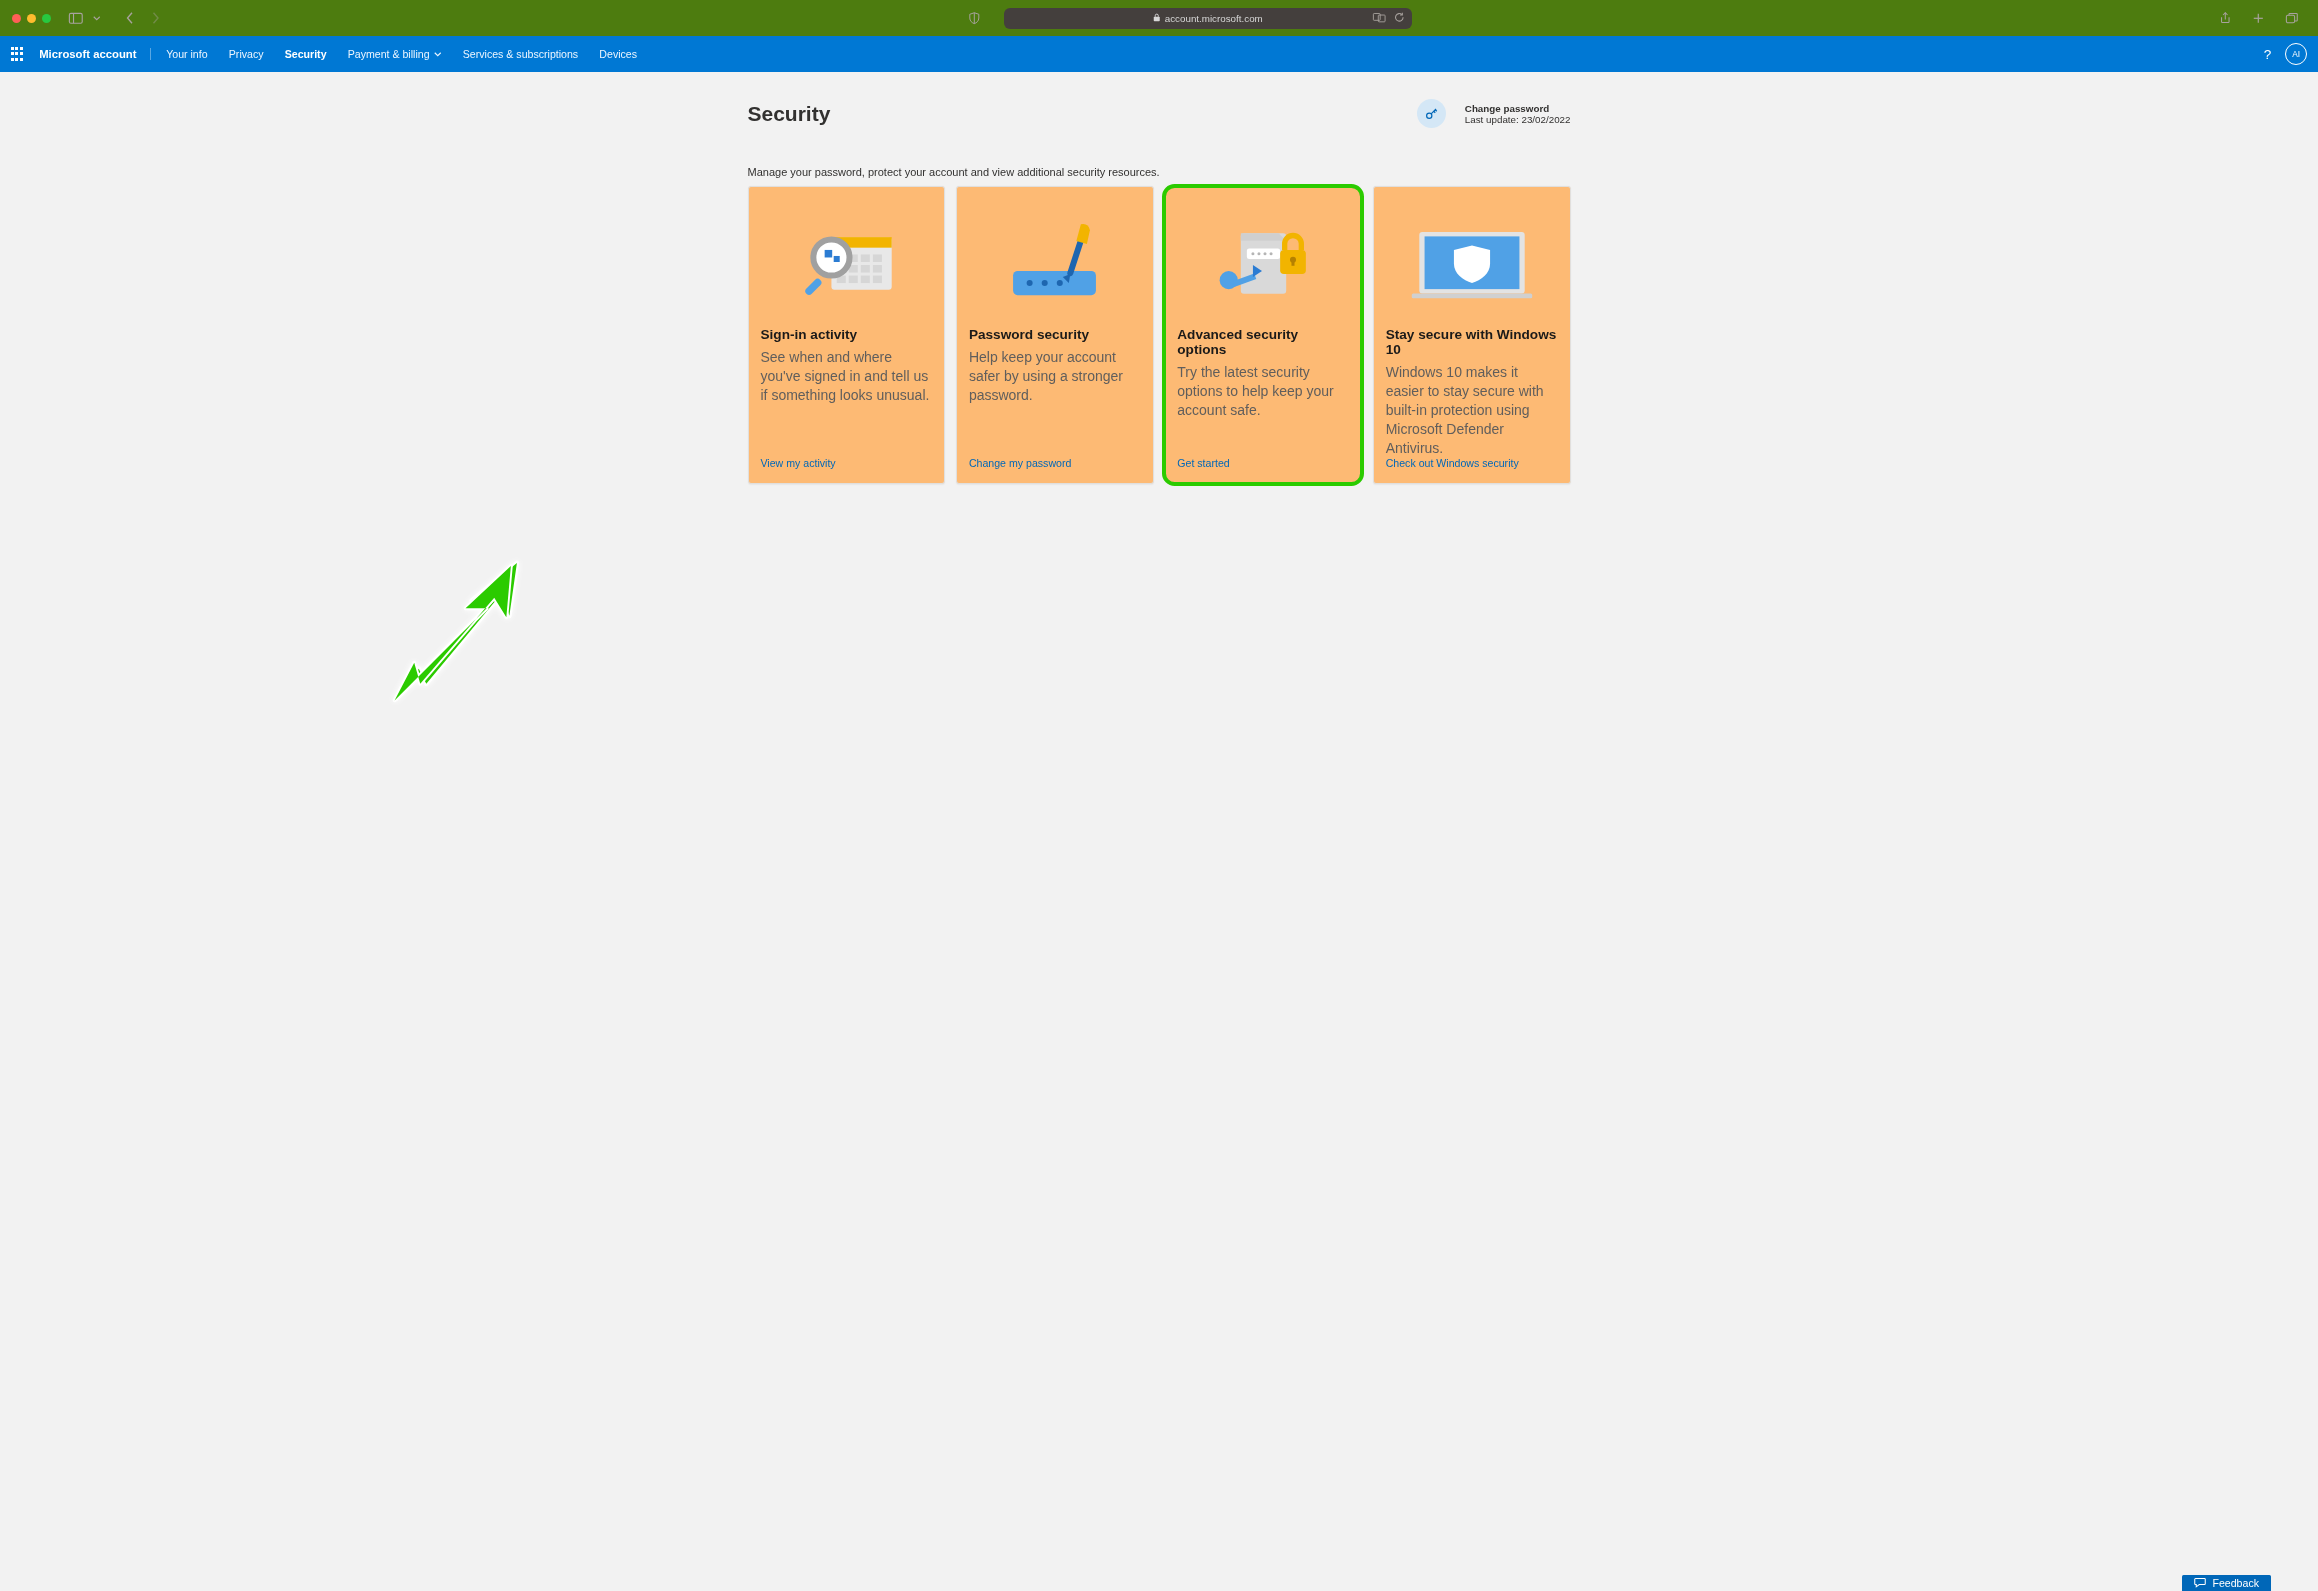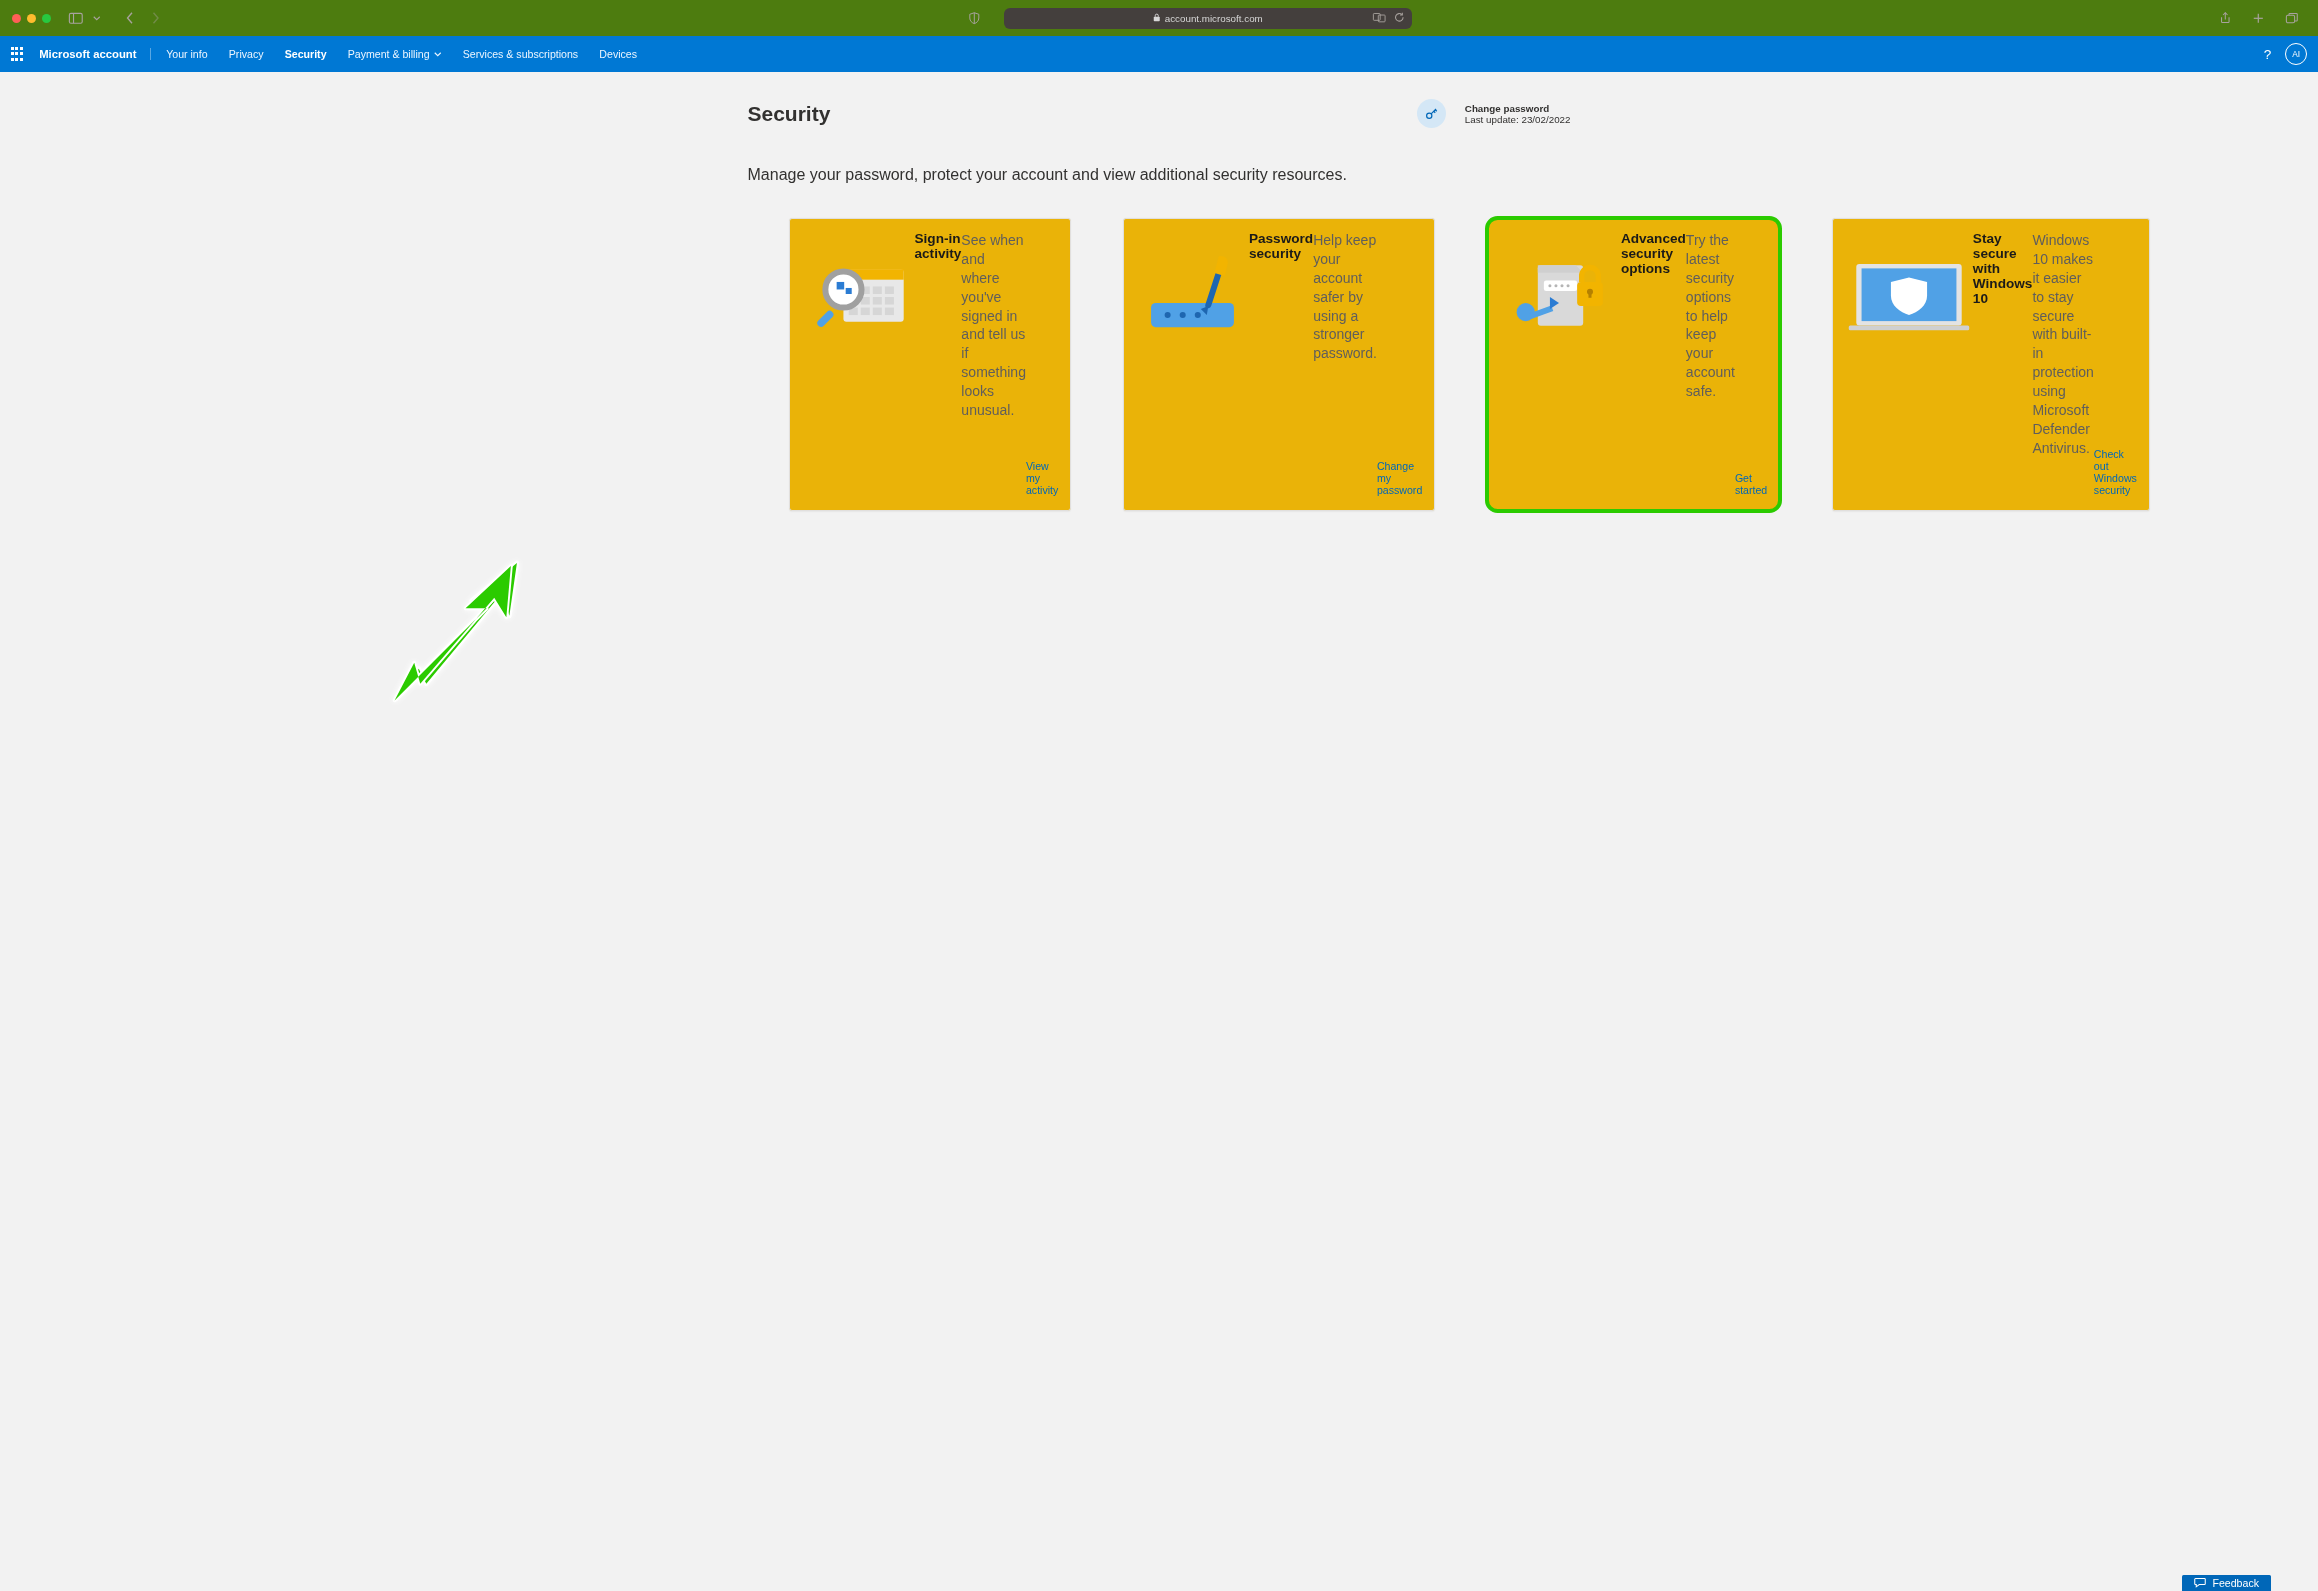--- a/index.html
+++ b/index.html
@@ -79,33 +79,32 @@
   .change-pw { display: flex; align-items: center; gap: 19px; }
   .cp-icon {
     width: 29px; height: 29px; border-radius: 50%;
     background: #d4e7f6; display:flex; align-items:center; justify-content:center;
     color: #0067b8;
   }
   .cp-text .cp-title { font-size: 9.8px; font-weight: 600; color: #323130; }
   .cp-text .cp-sub { font-size: 9.8px; color: #323130; }
 
   h2.section-title { font-size: 18px; font-weight: 600; color: #1b1a19; margin-bottom: 7.5px; }
-  p.section-sub { font-size: 16px; color: #323130; margin-bottom: 34px; }
+  p.section-sub { font-size: 11px; color: #323130; margin-bottom: 8px; }
 
   .cards { display: grid; grid-template-columns: repeat(4, 1fr); gap: 10.6px; }
   .card {
-    background: #eab308;
+    background: #fdba74;
     border: 0.8px solid #e1dfdd;
     border-radius: 3px;
     box-shadow: 0 0.8px 1.5px rgba(0,0,0,.05);
     padding: 12px 12px 13.6px;
-    display: flex; flex-direction: row;
+    display: flex; flex-direction: column;
     min-height: 293px;
     position: relative;
-    margin-left: 41px;
   }
   .card.highlighted {
     outline: 4.5px solid #2bcb00;
     outline-offset: -2.3px;
     border-radius: 10.6px;
   }
   .card-illus { height: 128px; display:flex; align-items:center; justify-content:center; }
   .card h3 { font-size: 13.6px; font-weight: 600; color: #1b1a19; margin-bottom: 6px; }
   .card p.desc { font-size: 14px; color: #605e5c; line-height: 1.35; }
   .card a.cta { margin-top: auto; color: #0067b8; font-size: 10.6px; text-decoration: none; }

